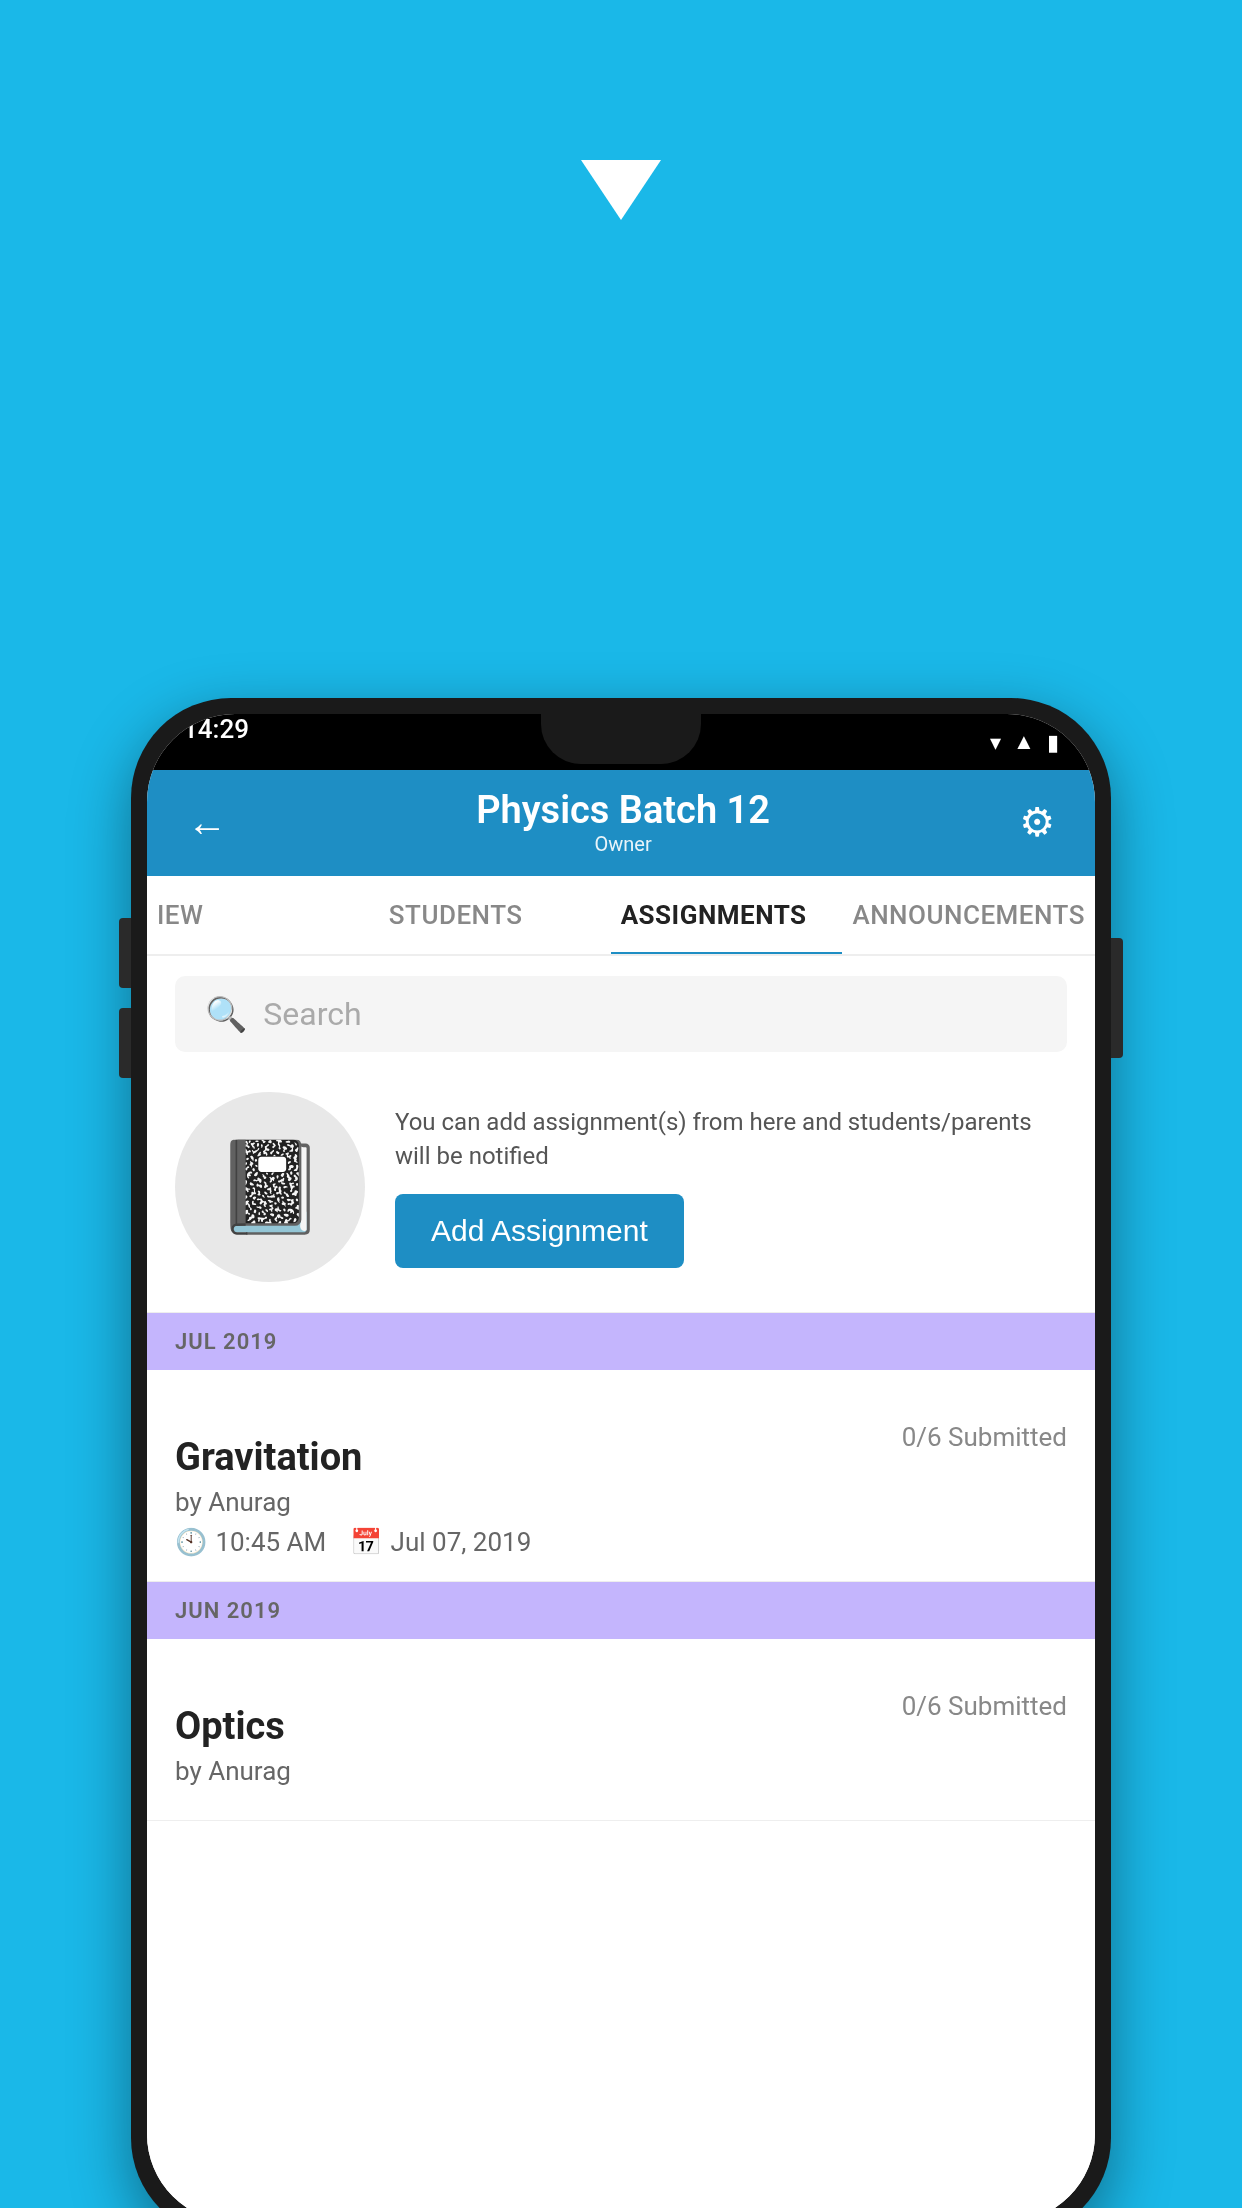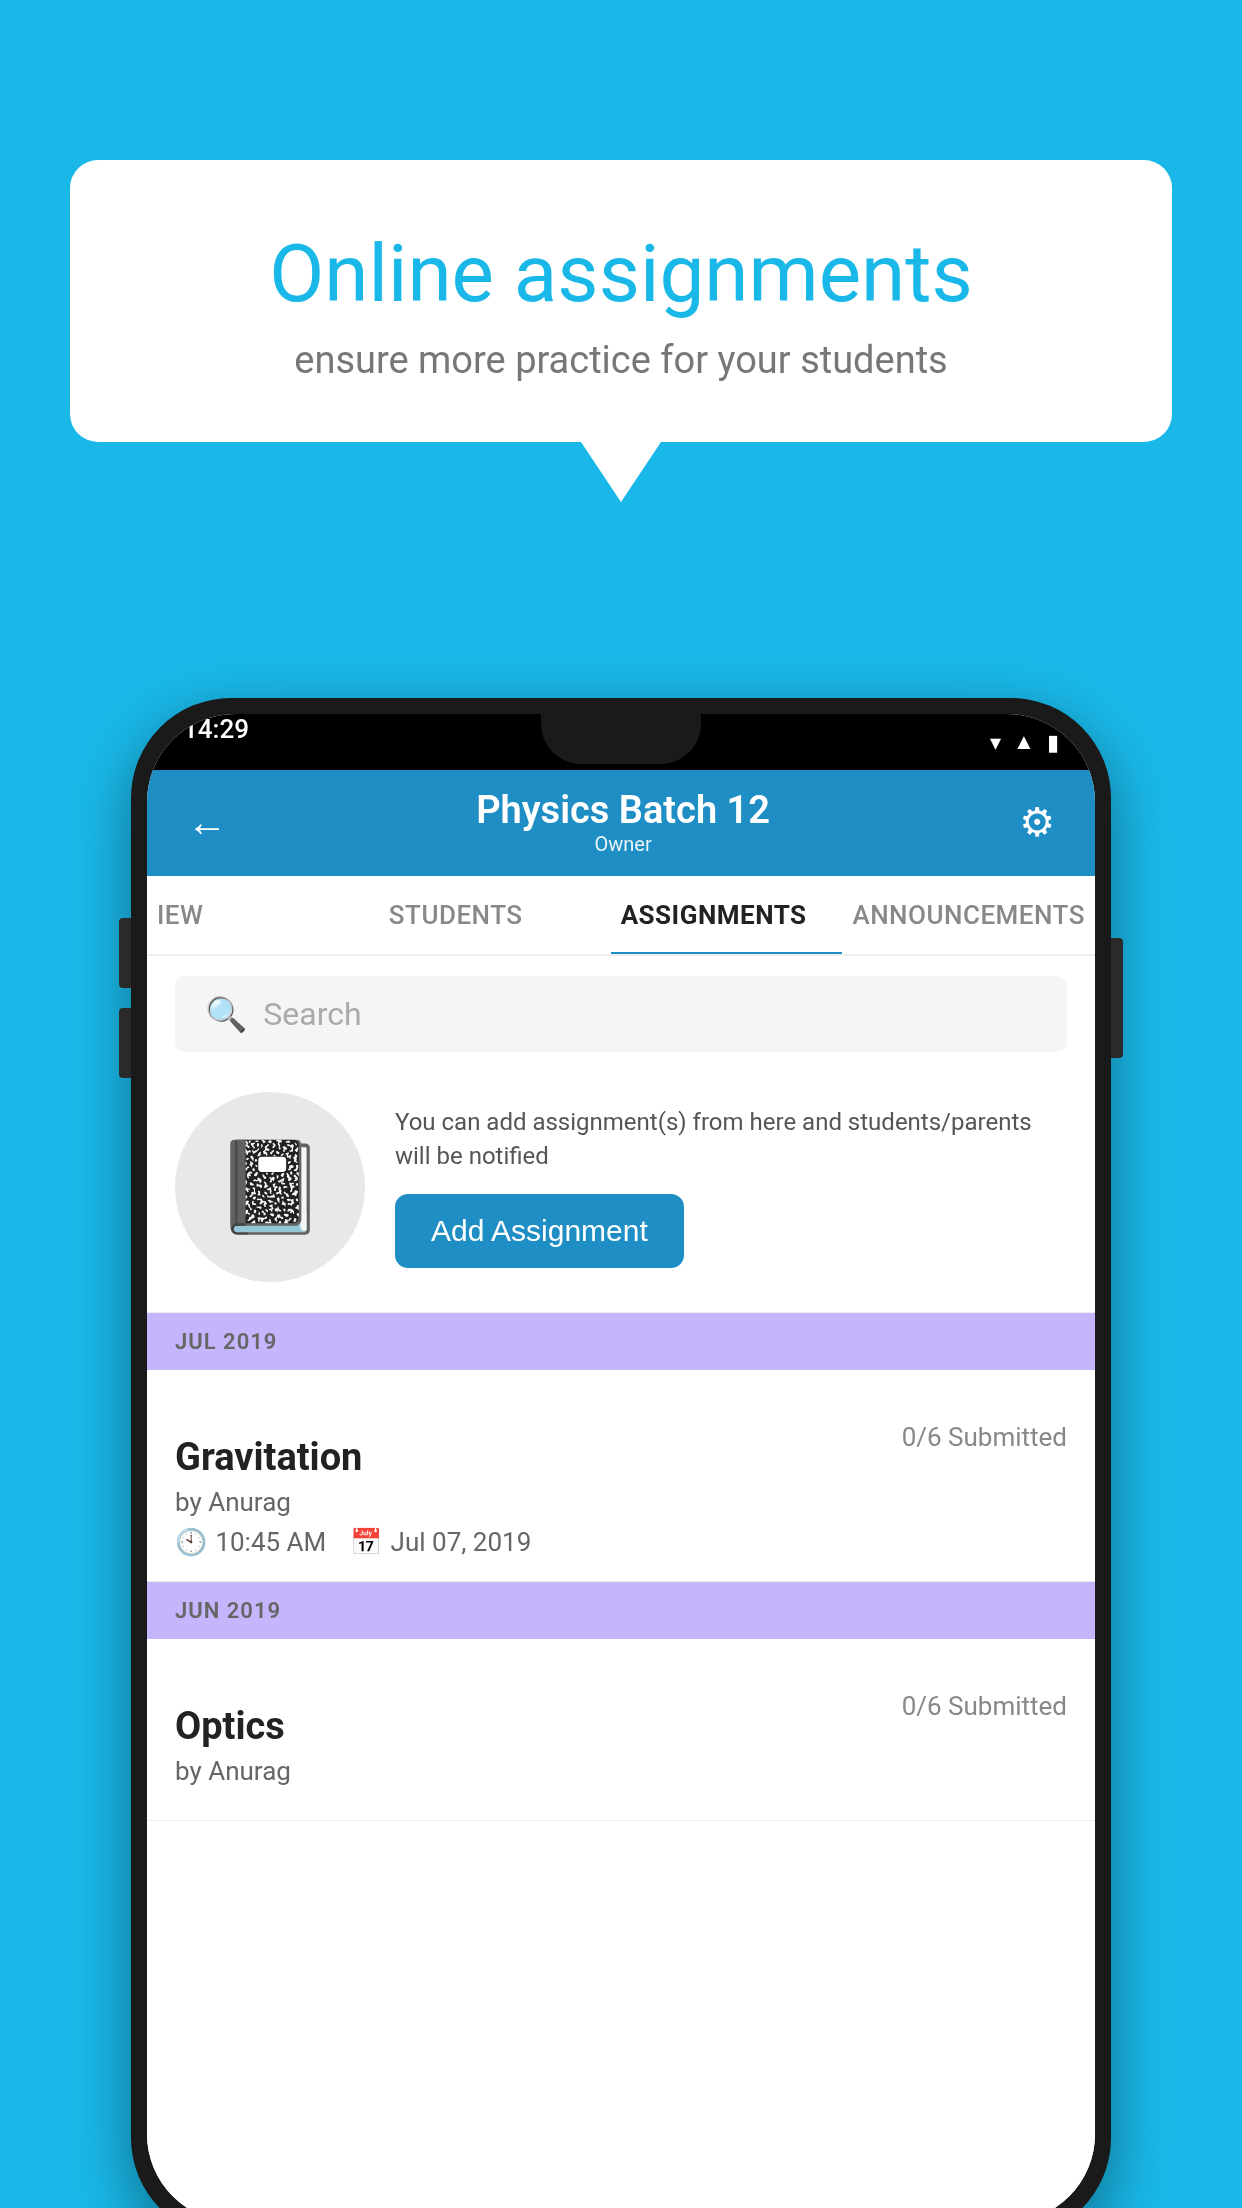--- a/index.html
+++ b/index.html
@@ -226,21 +226,21 @@
     .assignment-desc {
       font-size: 24px;
       color: #555;
       line-height: 1.4;
       margin-bottom: 20px;
     }
     .add-assignment-btn {
       background: #1e8ec4;
       color: white;
       border: none;
-      border-radius: 13px;
+      border-radius: 8px;
       padding: 20px 36px;
       font-size: 30px;
       font-weight: 500;
       cursor: pointer;
     }
 
     
     .section-header {
       background: #c4b5fd;
       padding: 16px 28px;
@@ -300,24 +300,20 @@
       position: absolute;
       right: -12px;
       background: #2a2a2a;
       border-radius: 0 4px 4px 0;
     }
   </style>
 </head>
 <body>
 
 <div class="speech-bubble-container">
-  <div class="speech-bubble">
-    <div class="speech-bubble-title">Online assignments</div>
-    <div class="speech-bubble-subtitle">ensure more practice for your students</div>
-  </div>
   <div class="speech-tail"></div>
 </div>
 
 <div class="phone-frame">
 
   <div class="phone-side-btn-left" style="top:220px;width:12px;height:70px;"></div>
   <div class="phone-side-btn-left" style="top:310px;width:12px;height:70px;"></div>
   <div class="phone-side-btn-right" style="top:240px;width:12px;height:120px;"></div>
 
   <div class="phone-screen">

